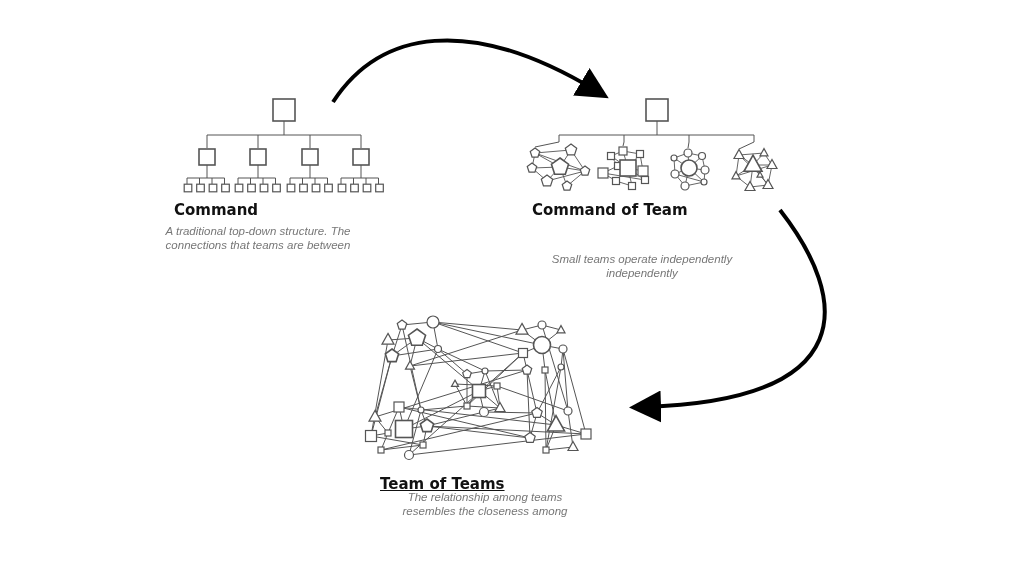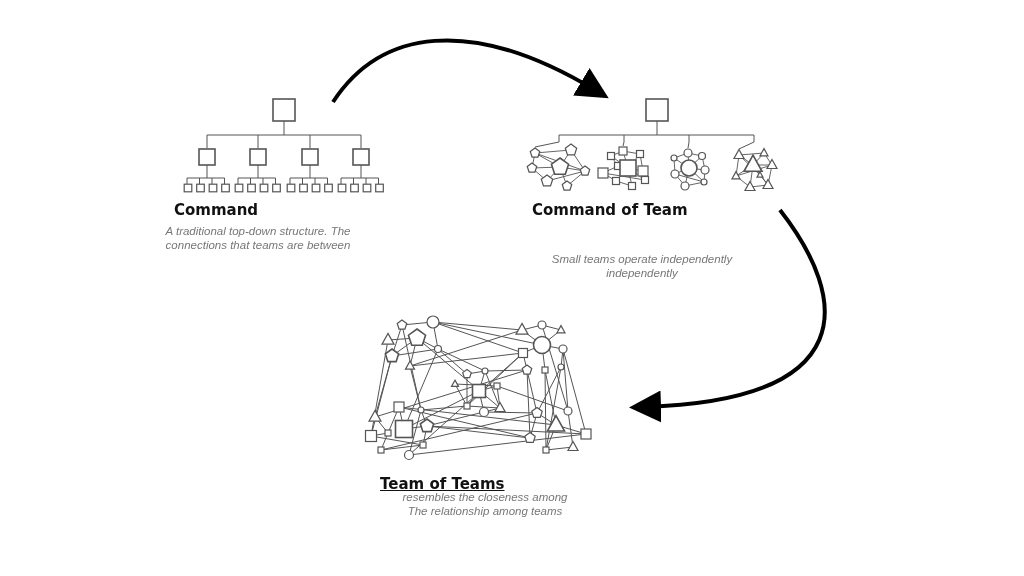--- a/index.html
+++ b/index.html
@@ -324,15 +324,15 @@
 </div>
 
 <div class="title" style="left:532px;top:201px;width:250px;">Command of Team</div>
 <div class="desc" style="left:492px;top:224px;width:300px;margin-top:28px;">
   <span>Small teams operate independently</span>
   <span>independently</span>
 </div>
 
 <div class="title" style="left:380px;top:475px;width:210px;text-decoration:underline;">Team of Teams</div>
 <div class="desc" style="left:335px;top:490px;width:300px;">
+  <span>The relationship among teams</span>
   <span>resembles the closeness among</span>
-  <span>The relationship among teams</span>
 </div>
 
 </body></html>

